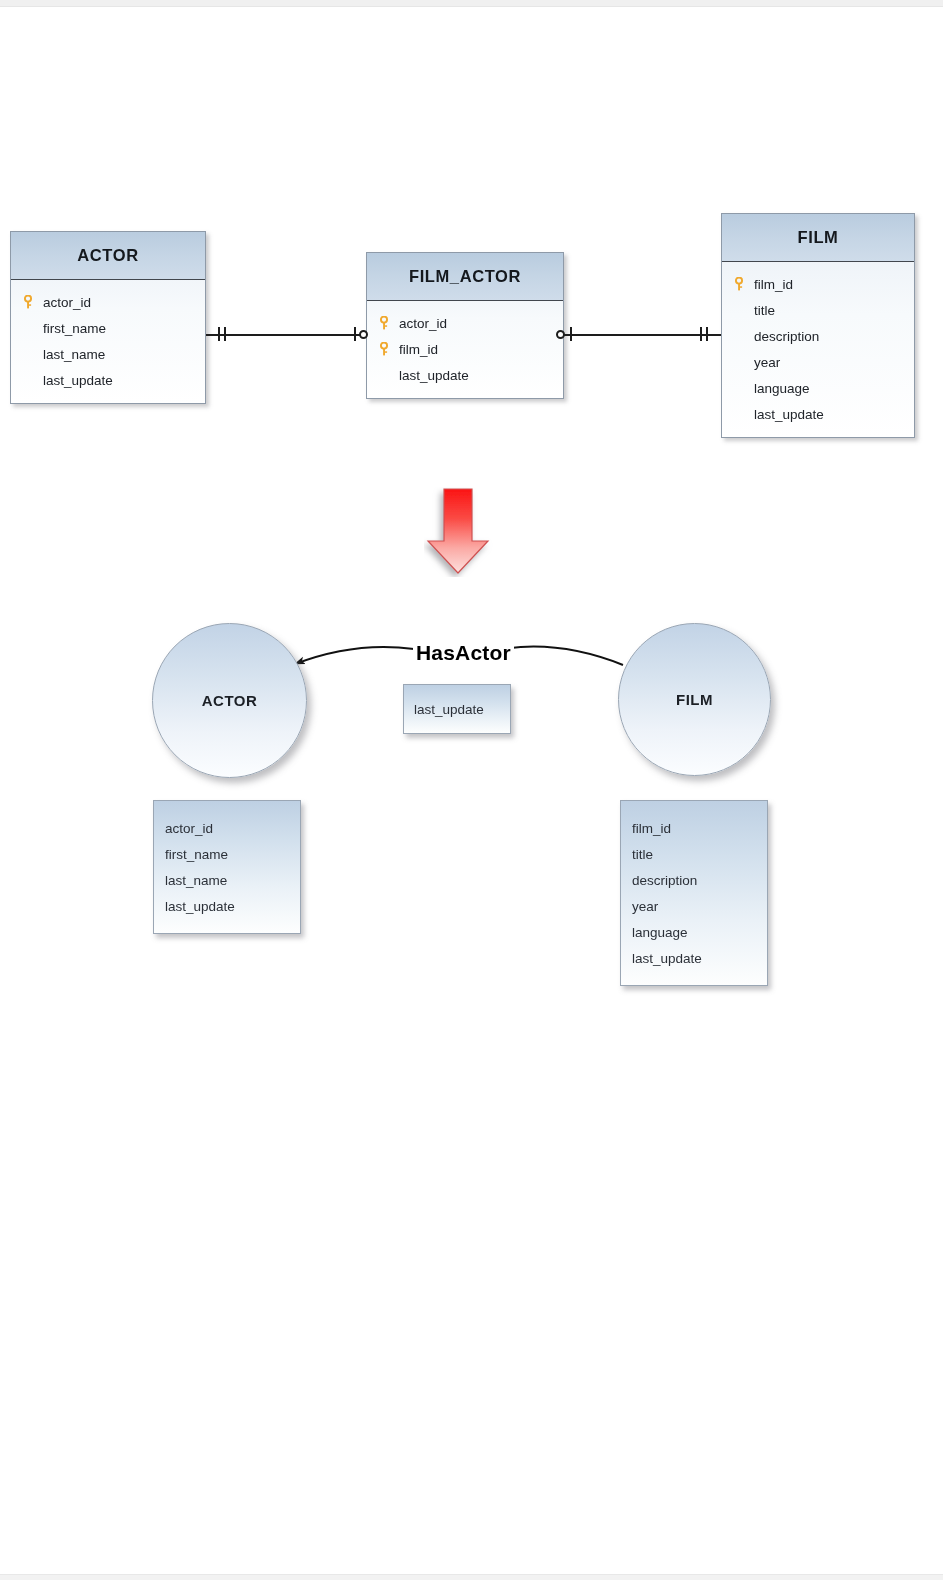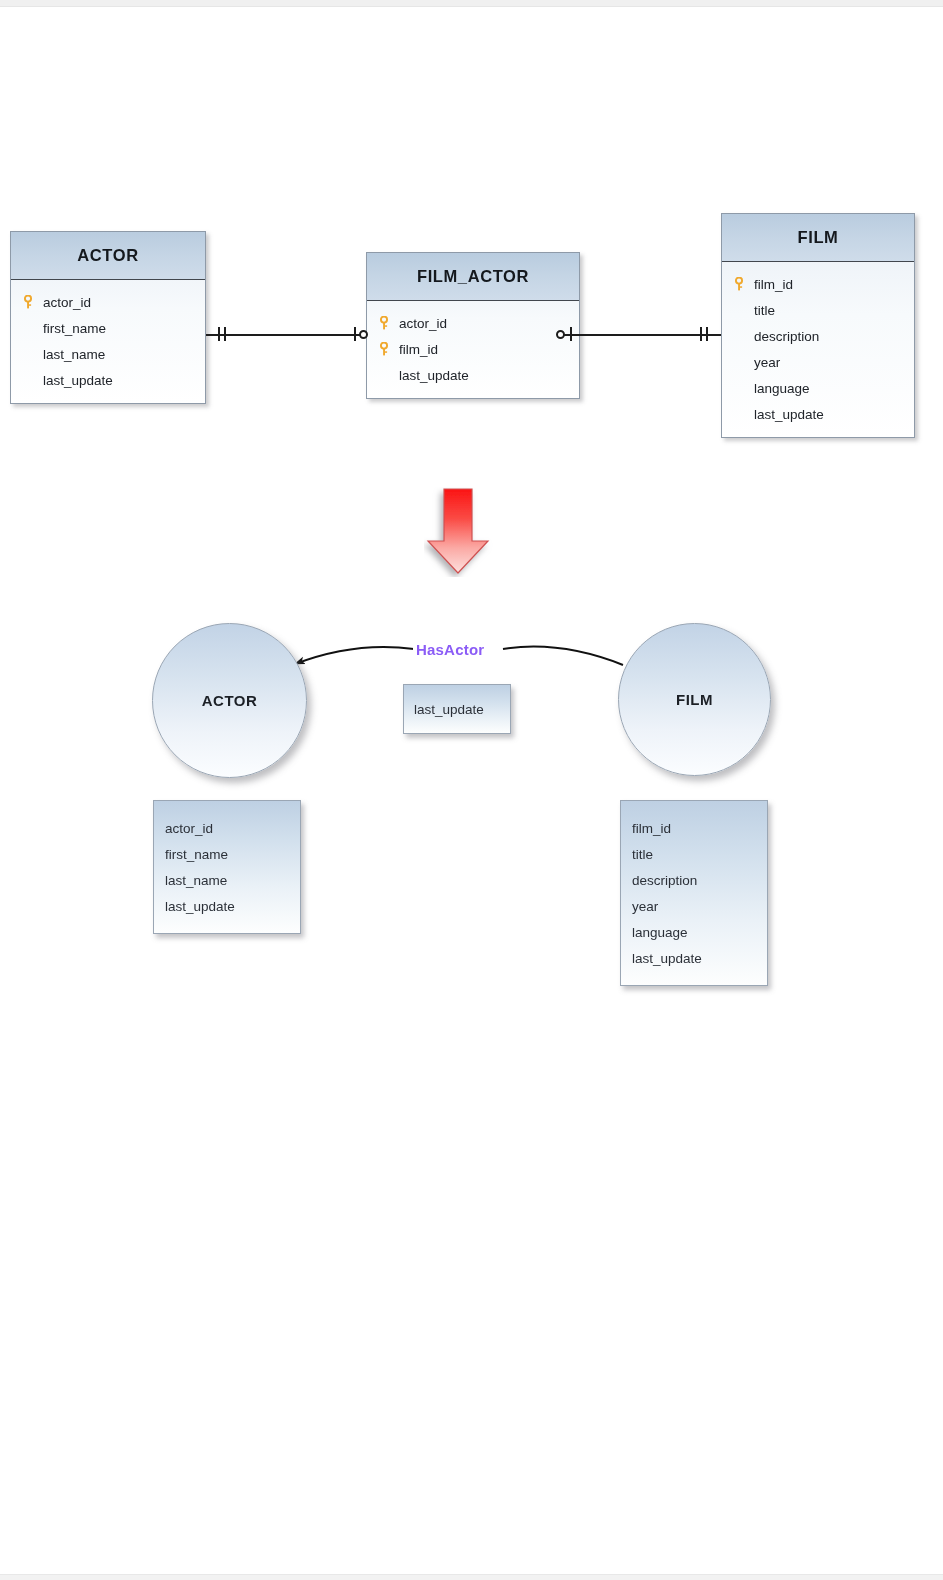--- a/index.html
+++ b/index.html
@@ -163,23 +163,23 @@
   
   .rel-svg {
     position: absolute;
     left: 0; top: 0;
     width: 943px;
     height: 1580px;
     pointer-events: none;
   }
   .rel-label {
     position: absolute;
-    font-size: 15px;
+    font-size: 21px;
     font-weight: bold;
-    color: #8b5cf6;
+    color: #000000;
     letter-spacing: 0.2px;
     background: #ffffff;
     padding: 0 3px;
     white-space: nowrap;
   }
 </style>
 </head>
 <body>
 
 <div id="canvas">
@@ -206,21 +206,21 @@
       </div>
       <div class="er-row">
         <span>last_name</span>
       </div>
       <div class="er-row">
         <span>last_update</span>
       </div>
     </div>
   </div>
 
-  <div class="er-table" style="left:366px; top:252px; width:214px;">
+  <div class="er-table" style="left:366px; top:252px; width:198px;">
     <div class="er-header">
       <span class="er-title">FILM_ACTOR</span>
     </div>
     <div class="er-body">
       <div class="er-row">
         <span class="key-icon">
           <svg width="10" height="14" viewBox="0 0 10 14">
               <circle cx="5" cy="3.6" r="3.1" fill="none" stroke="#f0a92e" stroke-width="1.9"></circle>
               <rect x="4.1" y="6.2" width="1.9" height="7.2" fill="#f0a92e"></rect>
               <rect x="5.9" y="9.3" width="2.2" height="1.5" fill="#f0a92e"></rect>

